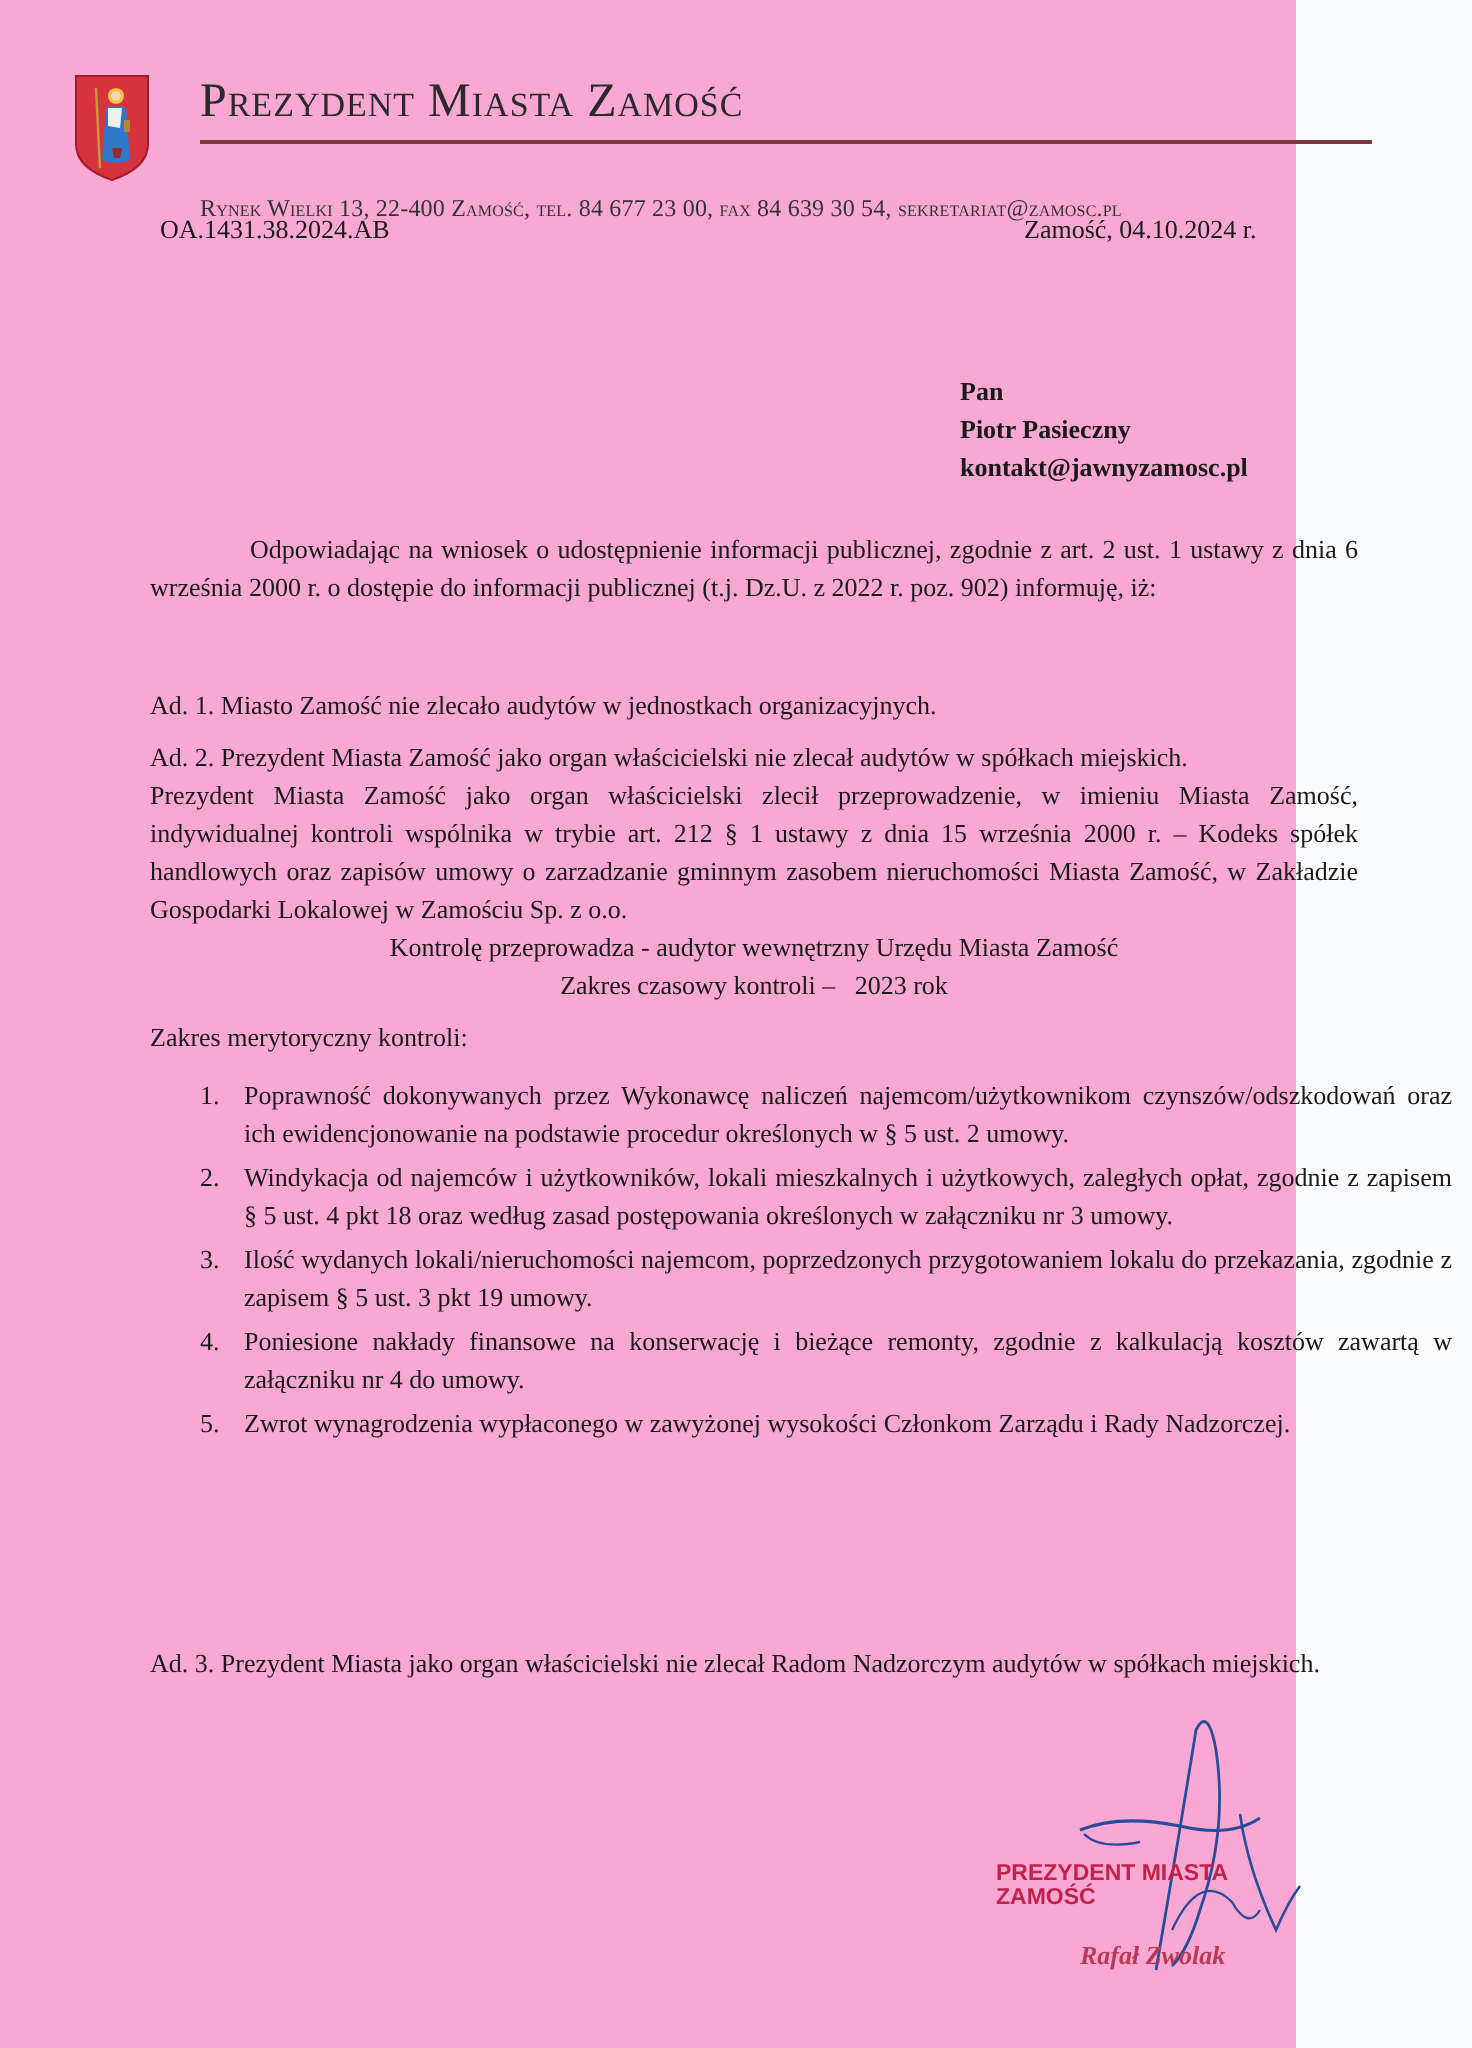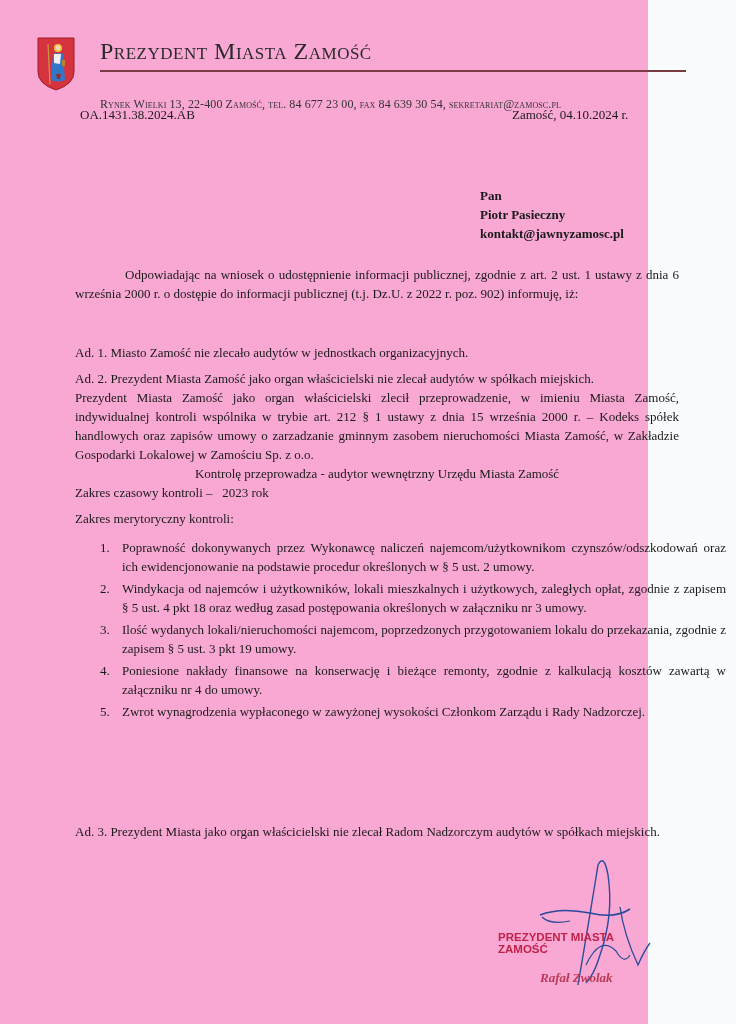--- a/index.html
+++ b/index.html
@@ -55,21 +55,21 @@
     <div>kontakt@jawnyzamosc.pl</div>
   </div>
 
   <div class="body intro">Odpowiadając na wniosek o udostępnienie informacji publicznej, zgodnie z art. 2 ust. 1 ustawy z dnia 6 września 2000 r. o dostępie do informacji publicznej (t.j. Dz.U. z 2022 r. poz. 902) informuję, iż:</div>
   <div class="body ad1">Ad. 1. Miasto Zamość nie zlecało audytów w jednostkach organizacyjnych.</div>
 
   <div class="body ad2">
     <div>Ad. 2. Prezydent Miasta Zamość jako organ właścicielski nie zlecał audytów w spółkach miejskich.</div>
     <div>Prezydent Miasta Zamość jako organ właścicielski zlecił przeprowadzenie, w imieniu Miasta Zamość, indywidualnej kontroli wspólnika w trybie art. 212 § 1 ustawy z dnia 15 września 2000 r. – Kodeks spółek handlowych oraz zapisów umowy o zarzadzanie gminnym zasobem nieruchomości Miasta Zamość, w Zakładzie Gospodarki Lokalowej w Zamościu Sp. z o.o.</div>
     <div style="text-align:center">Kontrolę przeprowadza - audytor wewnętrzny Urzędu Miasta Zamość</div>
-    <div style="white-space:pre;text-align:left">Zakres czasowy kontroli –   2023 rok</div>
+    <div style="white-space:pre;text-align:center">Zakres czasowy kontroli –   2023 rok</div>
   </div>
 
   <div class="body zm">Zakres merytoryczny kontroli:</div>
 
   <ol>
     <li><span class="num">1.</span><span>Poprawność dokonywanych przez Wykonawcę naliczeń najemcom/użytkownikom czynszów/odszkodowań oraz ich ewidencjonowanie na podstawie procedur określonych w § 5 ust. 2 umowy.</span></li>
     <li><span class="num">2.</span><span>Windykacja od najemców i użytkowników, lokali mieszkalnych i użytkowych, zaległych opłat, zgodnie z zapisem § 5 ust. 4 pkt 18 oraz według zasad postępowania określonych w załączniku nr 3 umowy.</span></li>
     <li><span class="num">3.</span><span>Ilość wydanych lokali/nieruchomości najemcom, poprzedzonych przygotowaniem lokalu do przekazania, zgodnie z zapisem § 5 ust. 3 pkt 19 umowy.</span></li>
     <li><span class="num">4.</span><span>Poniesione nakłady finansowe na konserwację i bieżące remonty, zgodnie z kalkulacją kosztów zawartą w załączniku nr 4 do umowy.</span></li>
     <li><span class="num">5.</span><span>Zwrot wynagrodzenia wypłaconego w zawyżonej wysokości Członkom Zarządu i Rady Nadzorczej.</span></li>

